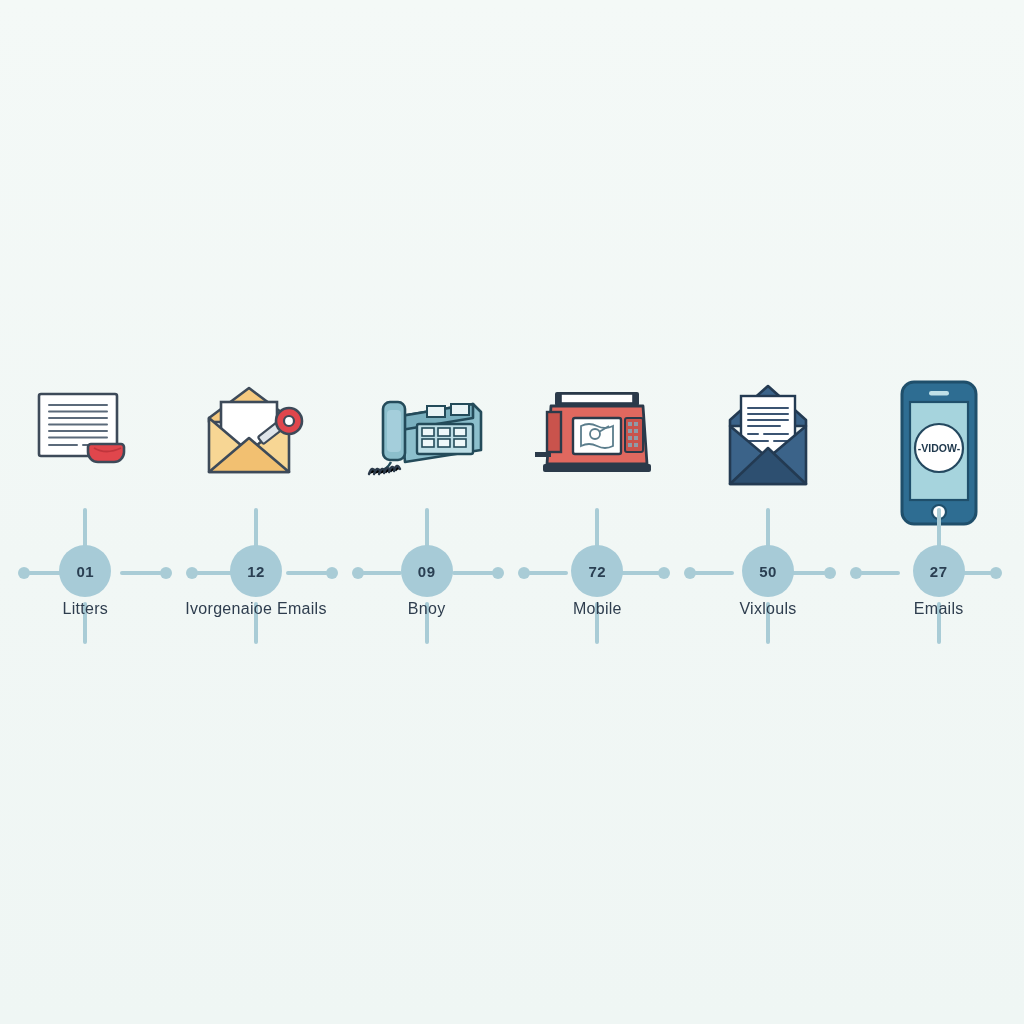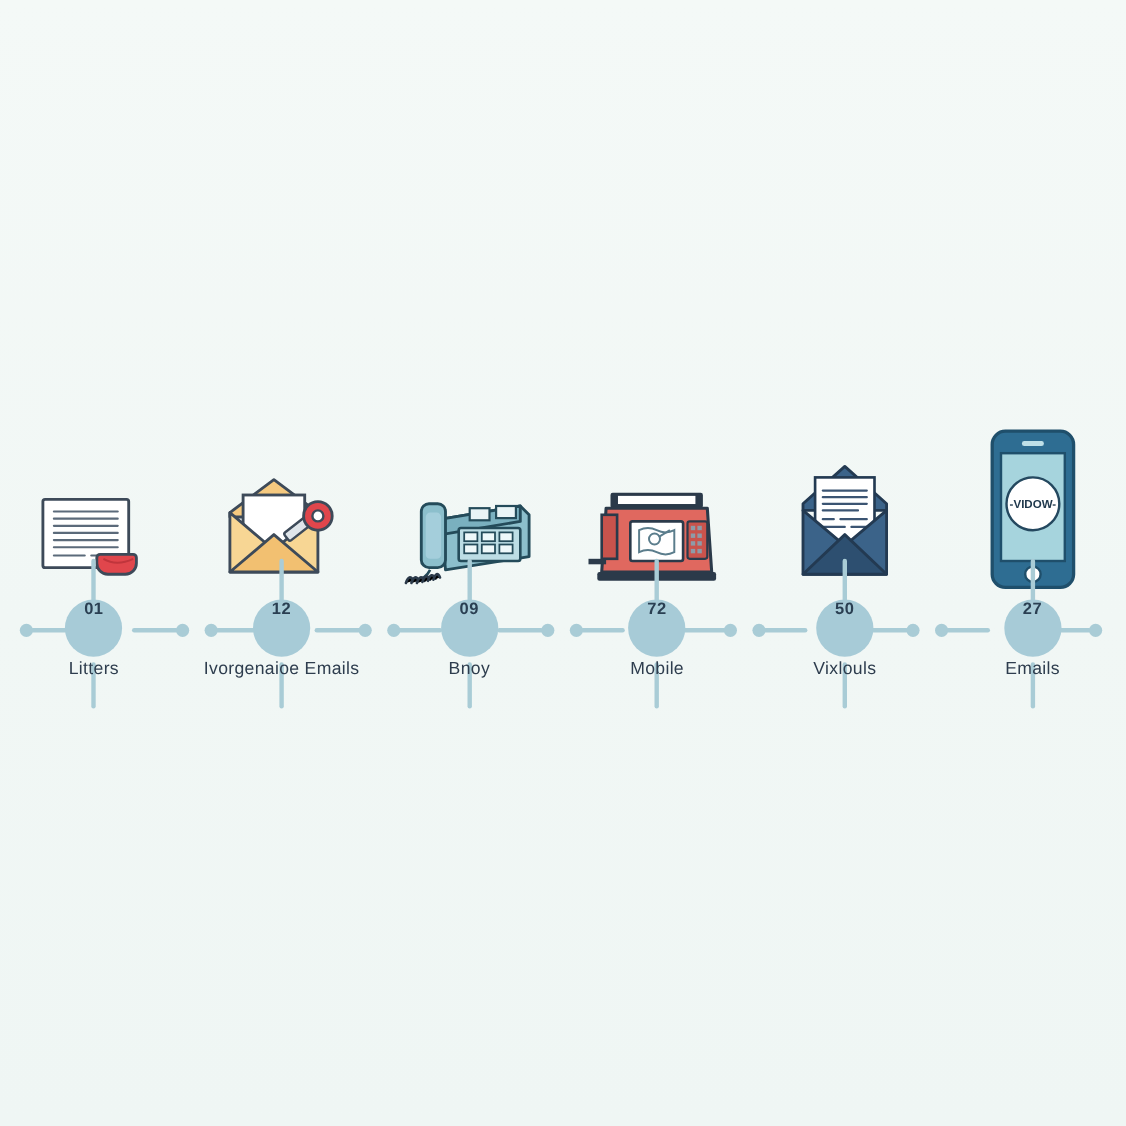--- a/index.html
+++ b/index.html
@@ -27,21 +27,21 @@
     left: 0;
     top: 378px;
     width: 1024px;
     height: 160px;
     display: flex;
   }
   .icon-cell {
     flex: 1 1 0;
     position: relative;
     display: flex;
-    align-items: flex-end;
+    align-items: flex-start;
     justify-content: center;
   }
   .icon-art {
     position: relative;
     display: block;
   }
 
   
   .timeline {
     position: absolute;
@@ -86,21 +86,21 @@
   .circle {
     position: absolute;
     left: 50%;
     top: 7px;
     transform: translateX(-50%);
     width: 52px;
     height: 52px;
     border-radius: 50%;
     background: #a7cbd7;
     display: flex;
-    align-items: flex-start;
+    align-items: center;
     justify-content: center;
     z-index: 3;
   }
   .circle span {
     font-size: 15px;
     font-weight: bold;
     color: #2a3f52;
     letter-spacing: 0.5px;
   }
 

